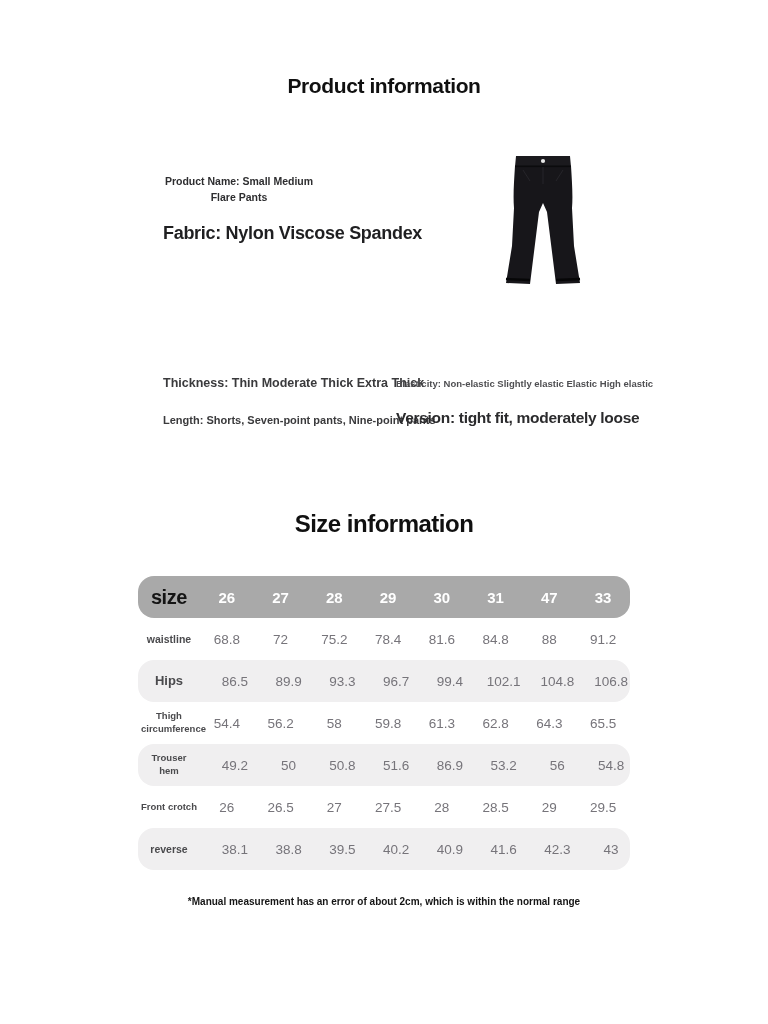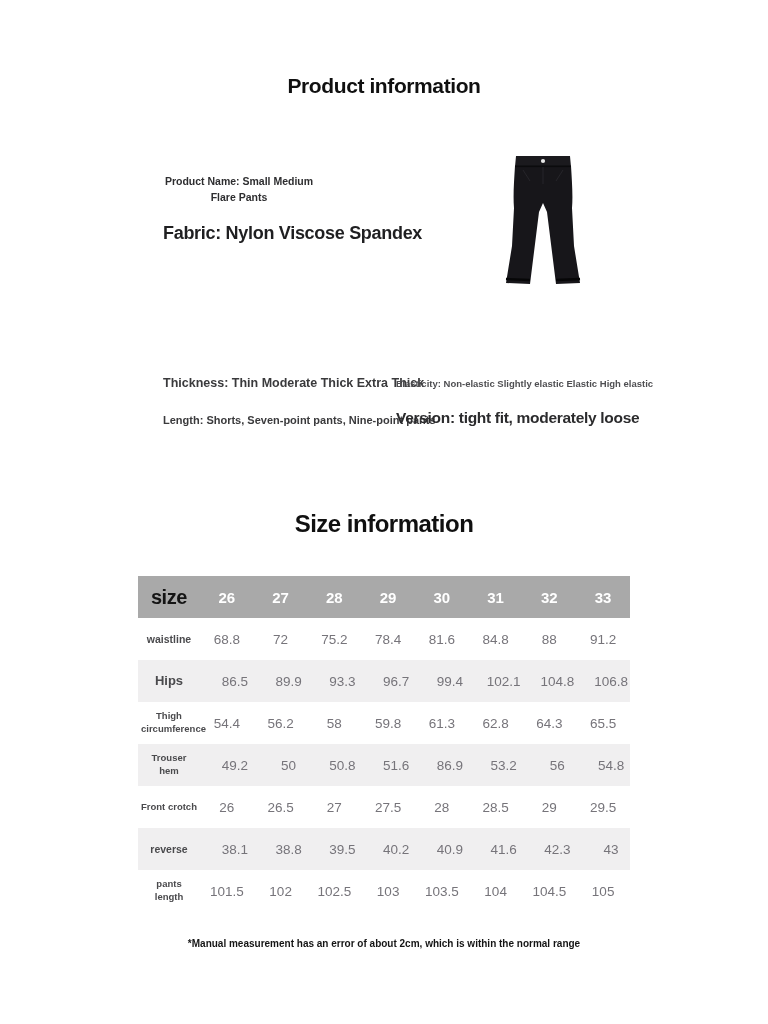--- a/index.html
+++ b/index.html
@@ -39,21 +39,21 @@
   .attr-version { position:absolute; left:396px; top:42px; font-size:15.5px; font-weight:700; letter-spacing:-0.3px; color:#2b2b2d; }
 
   
   .size-title {
     margin-top:68px; text-align:center;
     font-size:24px; font-weight:700; letter-spacing:-0.5px; color:#101010;
   }
   .size-table { width:492px; margin:38px auto 0; }
   .t-row {
     display:grid; grid-template-columns:62px repeat(8, 1fr);
-    min-height:42px; align-items:center;
+    min-height:42px; align-items:center;border-radius:16px;
   }
   .t-row.t-header { background:#a9a9a9; }
   .t-row.alt { background:#f0eff0;gap:16px; }
   .header-label { padding-left:13px; font-size:20px; font-weight:700; letter-spacing:-0.5px; color:#141414; }
   .header-size { text-align:center; font-size:15px; font-weight:700; color:#ffffff; }
   .row-label {
     text-align:center; font-size:9.5px; font-weight:700;
     line-height:1.35; color:#4a4a4d; padding:0 3px;
   }
   .t-row:nth-child(2) .row-label, .t-row:nth-child(7) .row-label { font-size:10.5px; }
@@ -122,21 +122,21 @@
 
   <div class="size-table">
       <div class="t-row t-header">
         <div class="header-label">size</div>
         <div class="header-size">26</div>
         <div class="header-size">27</div>
         <div class="header-size">28</div>
         <div class="header-size">29</div>
         <div class="header-size">30</div>
         <div class="header-size">31</div>
-        <div class="header-size">32</div>
+        <div class="header-size">47</div>
         <div class="header-size">33</div>
       </div>
       <div class="t-row">
         <div class="row-label">waistline</div>
         <div class="cell">68.8</div>
         <div class="cell">72</div>
         <div class="cell">75.2</div>
         <div class="cell">78.4</div>
         <div class="cell">81.6</div>
         <div class="cell">84.8</div>
@@ -191,28 +191,17 @@
         <div class="row-label">reverse</div>
         <div class="cell">38.1</div>
         <div class="cell">38.8</div>
         <div class="cell">39.5</div>
         <div class="cell">40.2</div>
         <div class="cell">40.9</div>
         <div class="cell">41.6</div>
         <div class="cell">42.3</div>
         <div class="cell">43</div>
       </div>
-      <div class="t-row">
-        <div class="row-label">pants length</div>
-        <div class="cell">101.5</div>
-        <div class="cell">102</div>
-        <div class="cell">102.5</div>
-        <div class="cell">103</div>
-        <div class="cell">103.5</div>
-        <div class="cell">104</div>
-        <div class="cell">104.5</div>
-        <div class="cell">105</div>
-      </div>
     </div>
 
   <div class="footnote">*Manual measurement has an error of about 2cm, which is within the normal range</div>
 
 </div>
 
 </body></html>

